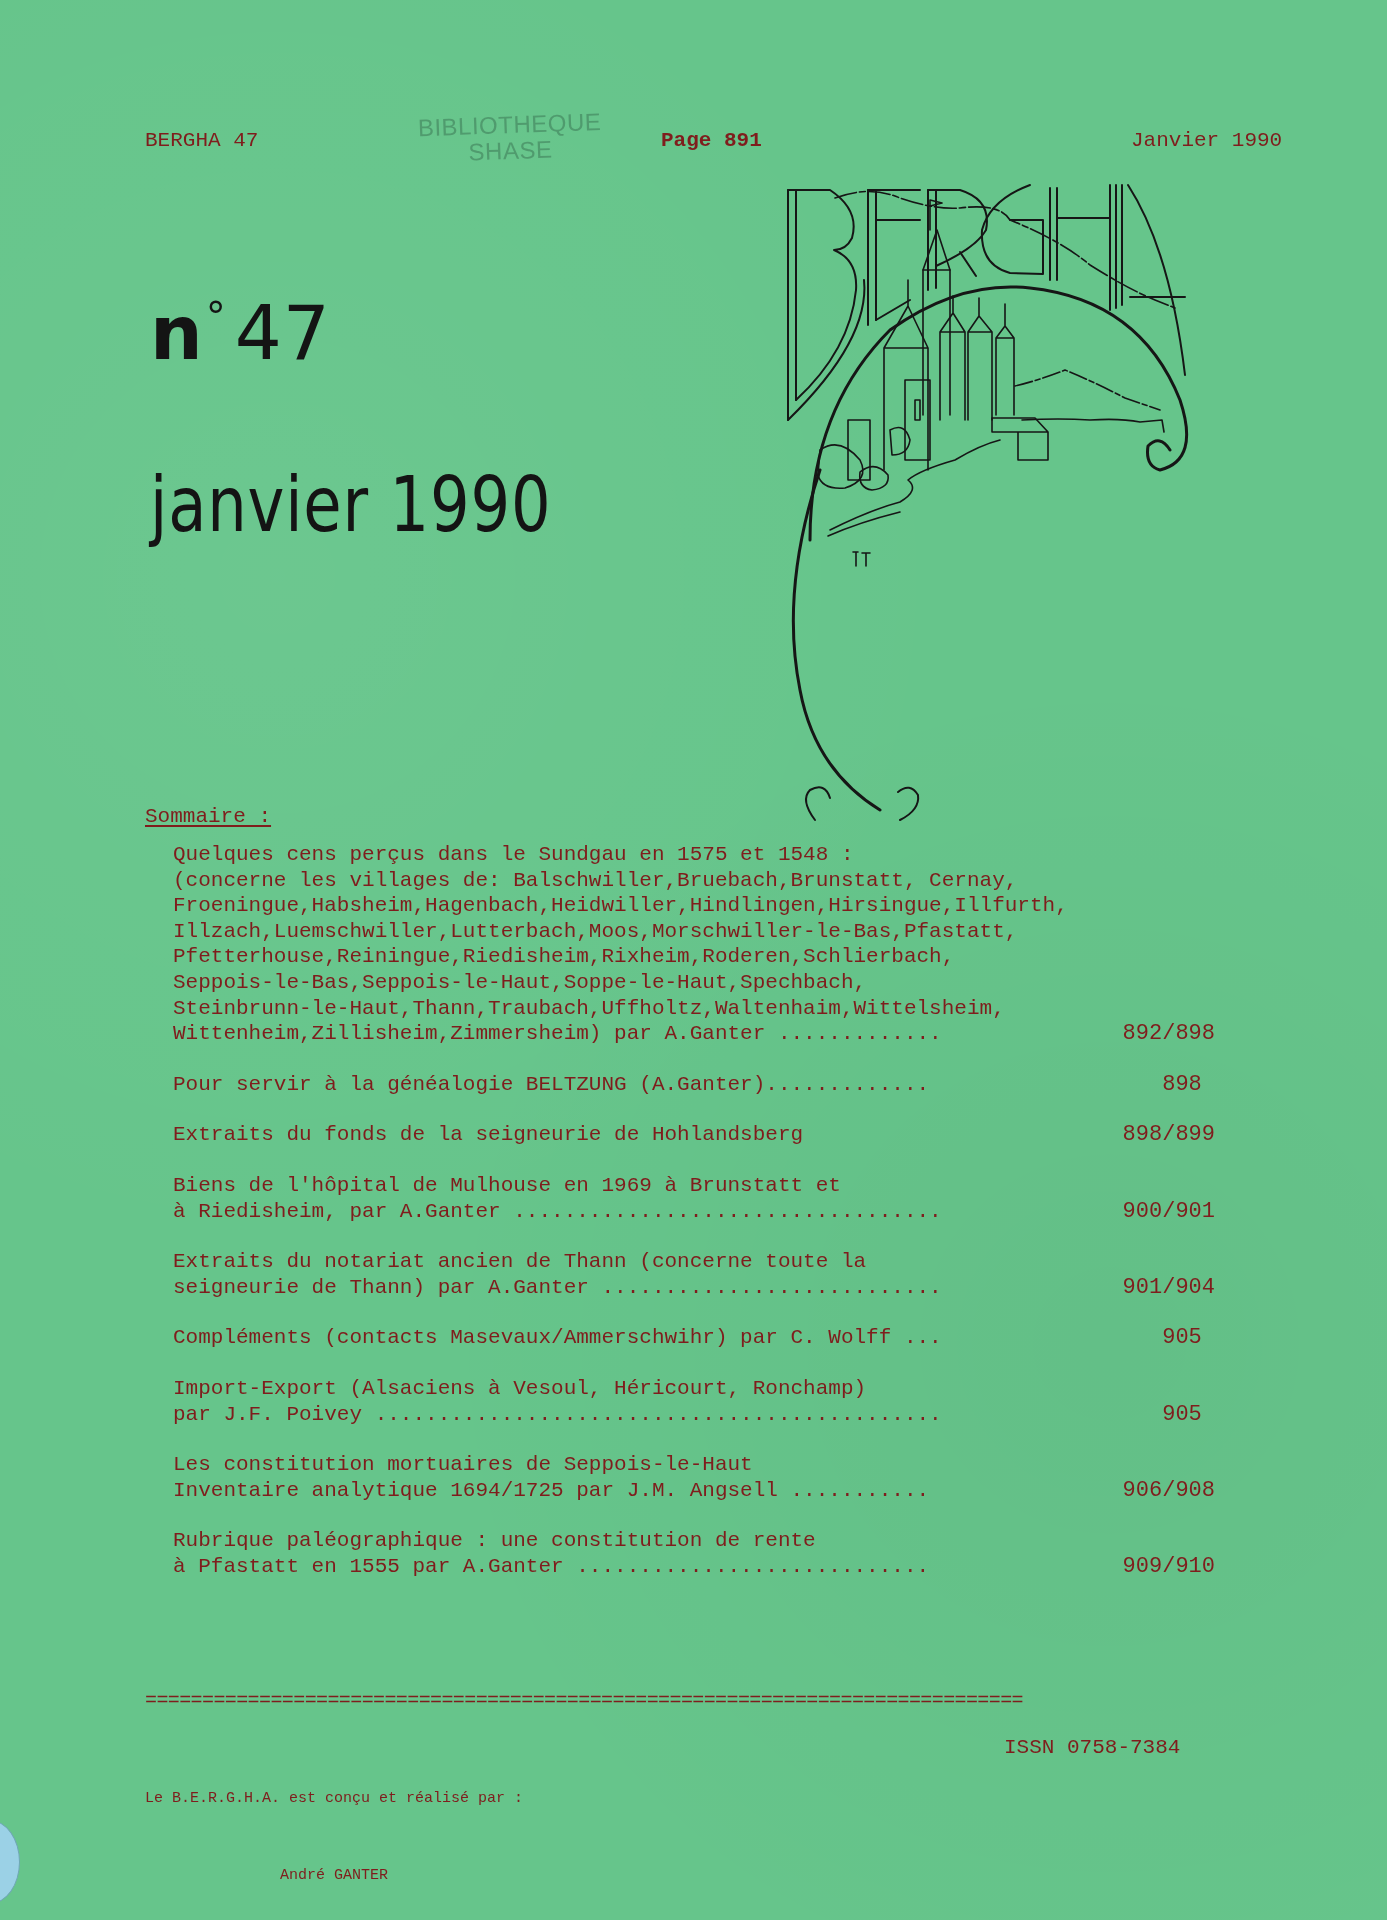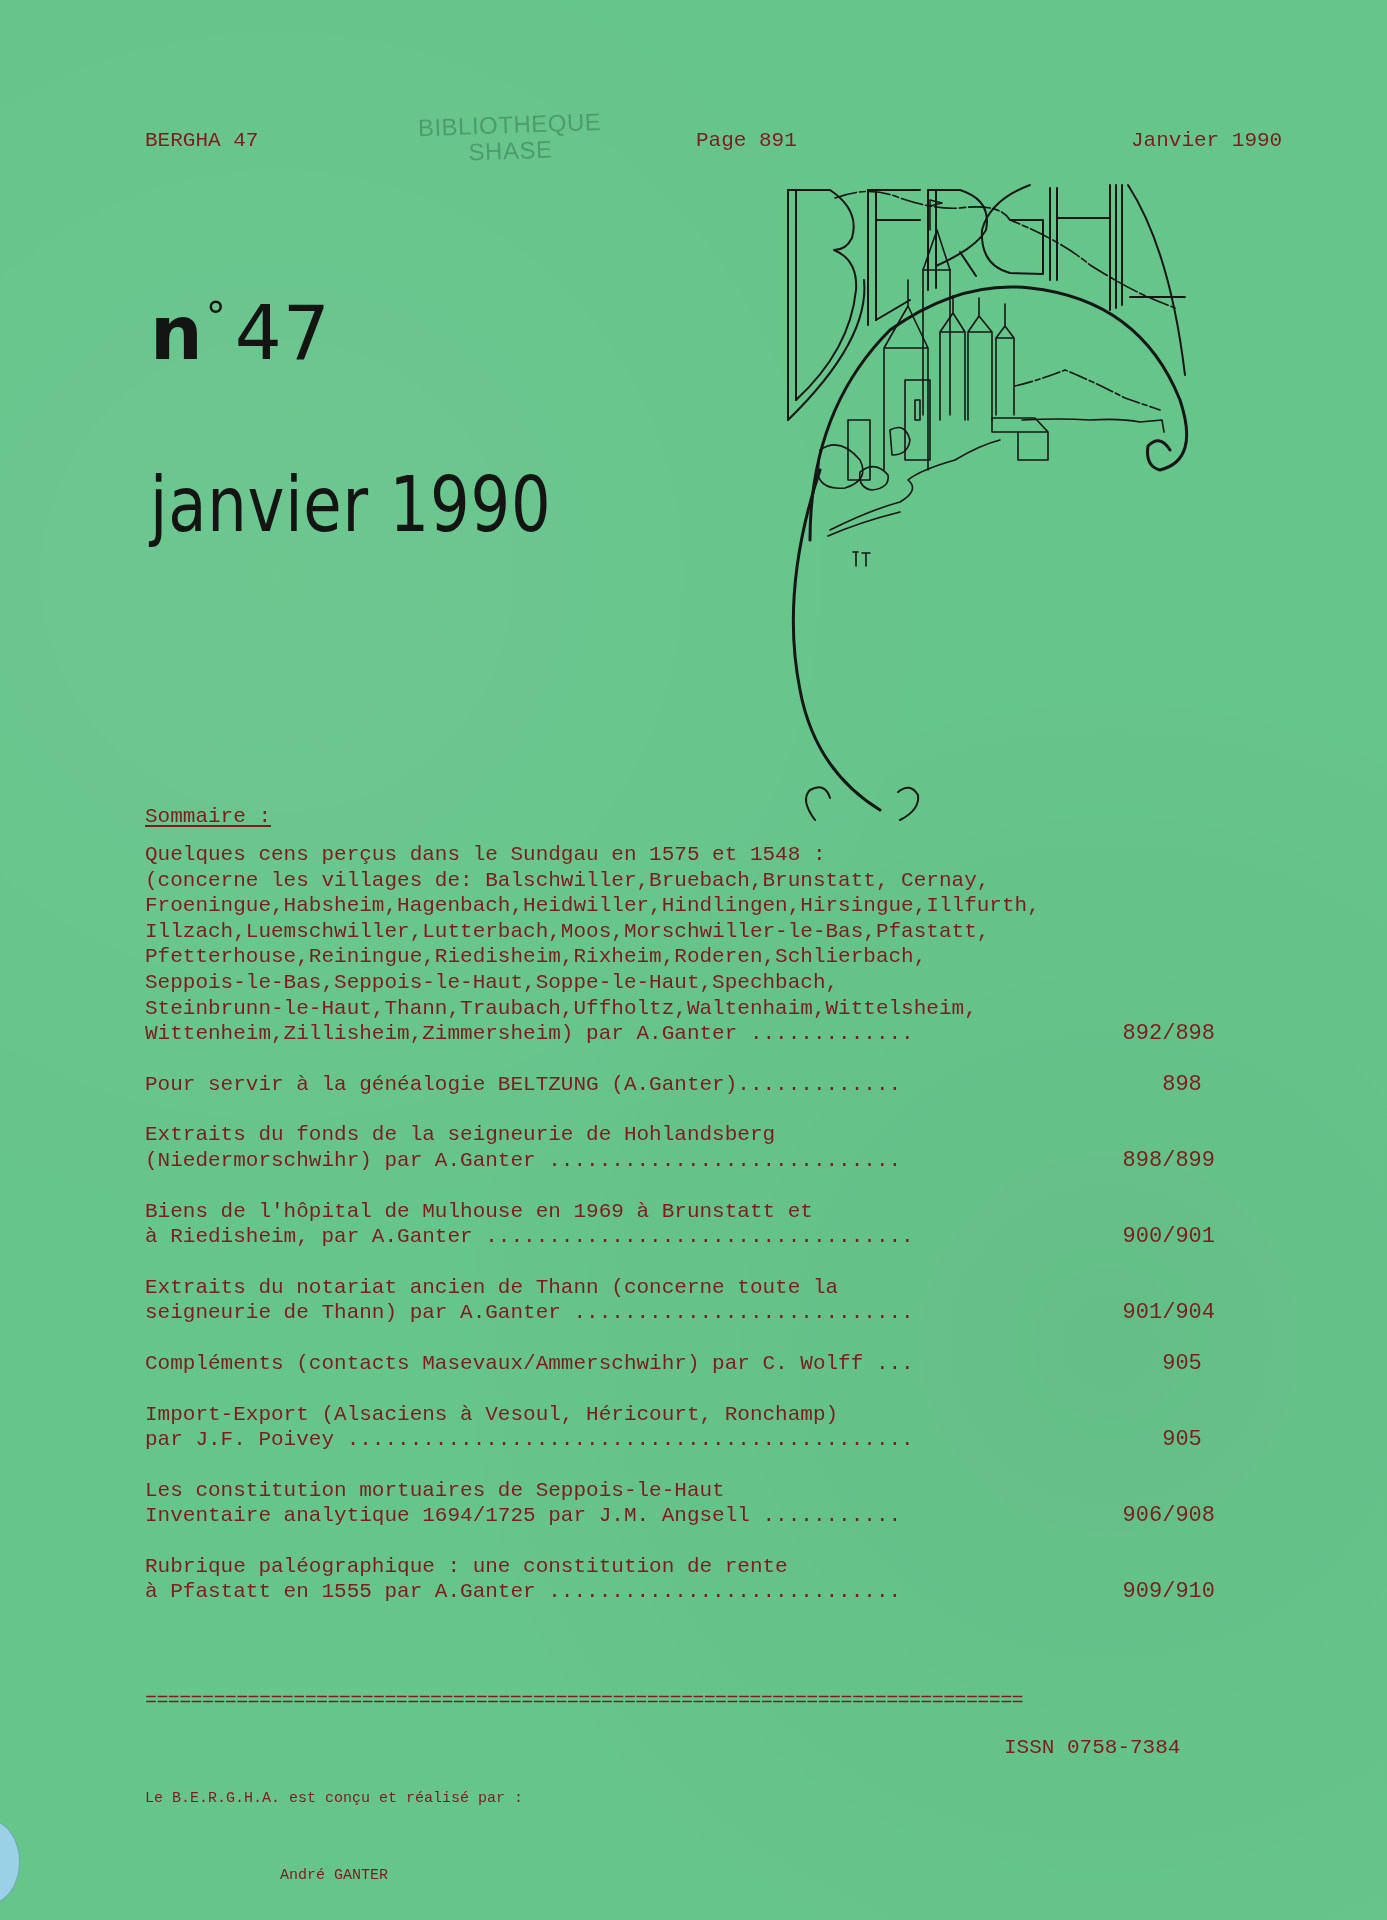--- a/index.html
+++ b/index.html
@@ -24,40 +24,40 @@
       font-weight: normal; letter-spacing: 1px;
     }
     .issue { left: 150px; top: 290px; font-size: 74px; }
     .issue .n { font-weight: bold; }
     .issue .deg { font-size: 40px; vertical-align: 28px; margin: 0 8px 0 2px; }
     .date { left: 150px; top: 460px; font-size: 76px; transform: scaleX(0.82); transform-origin: left; }
     .logo { position: absolute; left: 760px; top: 170px; width: 450px; height: 660px; }
     .sommaire { left: 145px; top: 804px; text-decoration: underline; text-underline-offset: 3px; }
     .toc { position: absolute; left: 145px; top: 842px; width: 1120px; }
     .entry { position: relative; margin-bottom: 25px; }
-    .entry .line { display: block; white-space: pre; font-size: 21px; line-height: 25.6px; height: 25.6px; }
+    .entry .line { display: block; white-space: pre; font-size: 21px; line-height: 25.6px; height: 25.6px; margin-left: 28px; }
     .entry .page { position: absolute; right: 50px; bottom: 0; white-space: pre; font-size: 22px; line-height: 25.6px; }
     .rule { left: 145px; top: 1688px; letter-spacing: -0.6px; font-size: 20px; }
     .footer { position: absolute; left: 145px; top: 1735px; }
     .footer .l { display: block; white-space: pre; font-size: 15px; line-height: 25.6px; }
     .issn { left: 1004px; top: 1735px; }
     .sticker {
       position: absolute; left: -40px; top: 1820px; width: 58px; height: 82px;
       border-radius: 50%; background: #9bd1e6; border: 1px solid #6fa7b5;
     }
   </style>
 </head>
 <body>
 
 <div class="mono hdr" style="left:145px;">BERGHA 47</div>
 <div class="stamp">
   <div>BIBLIOTHEQUE</div>
   <div>SHASE</div>
 </div>
-<div class="mono hdr" style="left:696px;">Page 891</div>
+<div class="mono hdr" style="left:661px;font-weight:bold;">Page 891</div>
 <div class="mono hdr" style="left:1131px;">Janvier 1990</div>
 
 <div class="hand issue">
   <span class="n">n</span><span class="deg">°</span><span>47</span>
 </div>
 <div class="hand date">janvier 1990</div>
 
 <svg class="logo" viewBox="0 0 450 660" fill="none" stroke="#161616" stroke-width="2" stroke-linecap="round" stroke-linejoin="round">
 
   <g>
@@ -131,21 +131,20 @@
     <span class="line">Steinbrunn-le-Haut,Thann,Traubach,Uffholtz,Waltenhaim,Wittelsheim,</span>
     <span class="line">Wittenheim,Zillisheim,Zimmersheim) par A.Ganter .............</span>
     <span class="page">892/898</span>
   </div>
   <div class="entry">
     <span class="line">Pour servir à la généalogie BELTZUNG (A.Ganter).............</span>
     <span class="page">898 </span>
   </div>
   <div class="entry">
     <span class="line">Extraits du fonds de la seigneurie de Hohlandsberg</span>
-    <span class="line">(Niedermorschwihr) par A.Ganter ............................</span>
     <span class="page">898/899</span>
   </div>
   <div class="entry">
     <span class="line">Biens de l'hôpital de Mulhouse en 1969 à Brunstatt et</span>
     <span class="line">à Riedisheim, par A.Ganter ..................................</span>
     <span class="page">900/901</span>
   </div>
   <div class="entry">
     <span class="line">Extraits du notariat ancien de Thann (concerne toute la</span>
     <span class="line">seigneurie de Thann) par A.Ganter ...........................</span>

